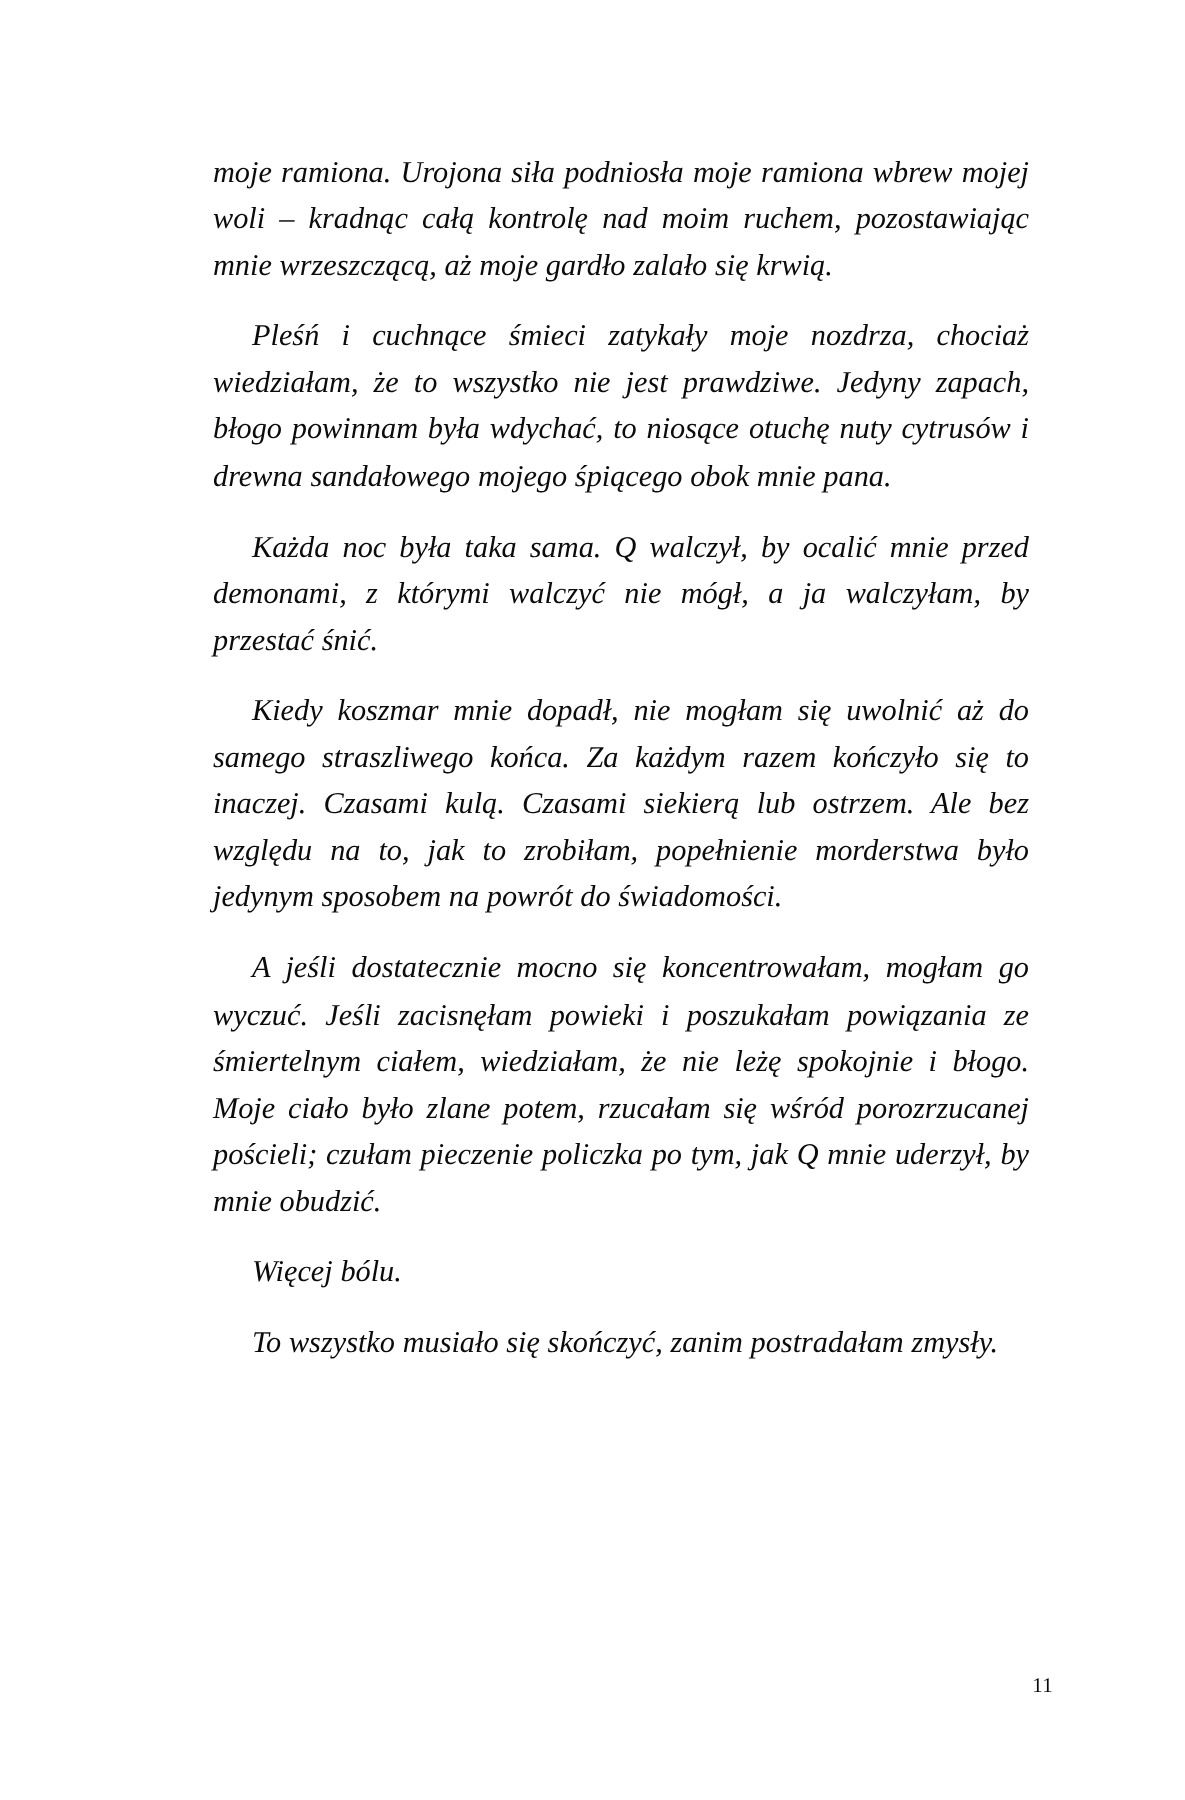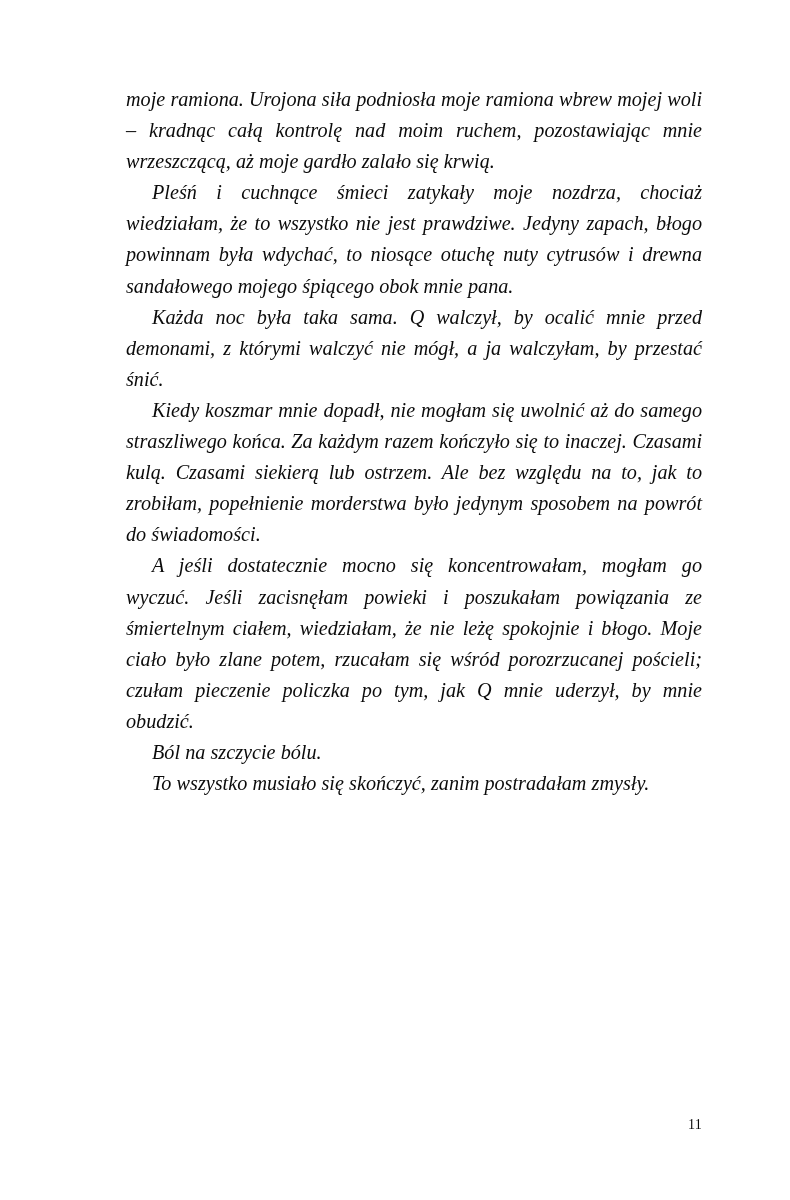--- a/index.html
+++ b/index.html
@@ -15,21 +15,21 @@
     overflow: hidden;
     box-sizing: border-box;
   }
   .text-block {
     position: absolute;
     left: 126px;
     top: 84px;
     width: 576px;
   }
   .para {
-    margin: 0;
+    margin: 16px;
     font-family: "Liberation Serif", "DejaVu Serif", serif;
     font-style: italic;
     font-size: 20.2px;
     line-height: 31.1px;
     color: #0b0b0b;
     text-align: justify;
     text-align-last: left;
     text-indent: 26px;
     hyphens: manual;
     -webkit-hyphens: manual;
@@ -54,19 +54,19 @@
 <body>
 
 <div class="page">
 
   <div class="text-block">
     <p class="para first">moje ramiona. Urojona siła podniosła moje ramiona wbrew mojej woli – kradnąc całą kontrolę nad moim ruchem, pozostawiając mnie wrzeszczącą, aż moje gardło zalało się krwią.</p>
     <p class="para">Pleśń i cuchnące śmieci zatykały moje nozdrza, chociaż wiedziałam, że to wszystko nie jest prawdziwe. Jedyny zapach, błogo powinnam była wdychać, to niosące otuchę nuty cytrusów i drewna sandałowego mojego śpiącego obok mnie pana.</p>
     <p class="para">Każda noc była taka sama. Q walczył, by ocalić mnie przed demonami, z którymi walczyć nie mógł, a ja walczyłam, by przestać śnić.</p>
     <p class="para">Kiedy koszmar mnie dopadł, nie mogłam się uwolnić aż do samego straszliwego końca. Za każdym razem kończyło się to inaczej. Czasami kulą. Czasami siekierą lub ostrzem. Ale bez względu na to, jak to zrobiłam, popełnienie morderstwa było jedynym sposobem na powrót do świadomości.</p>
     <p class="para">A jeśli dostatecznie mocno się koncentrowałam, mogłam go wyczuć. Jeśli zacisnęłam powieki i poszukałam powiązania ze śmiertelnym ciałem, wiedziałam, że nie leżę spokojnie i błogo. Moje ciało było zlane potem, rzucałam się wśród porozrzucanej pościeli; czułam pieczenie policzka po tym, jak Q mnie uderzył, by mnie obudzić.</p>
-    <p class="para">Ból na szczycie bólu.</p>
+    <p class="para">Więcej bólu.</p>
     <p class="para">To wszystko musiało się skończyć, zanim postradałam zmysły.</p>
   </div>
 
   <div class="page-number">11</div>
 
 </div>
 
 </body></html>

